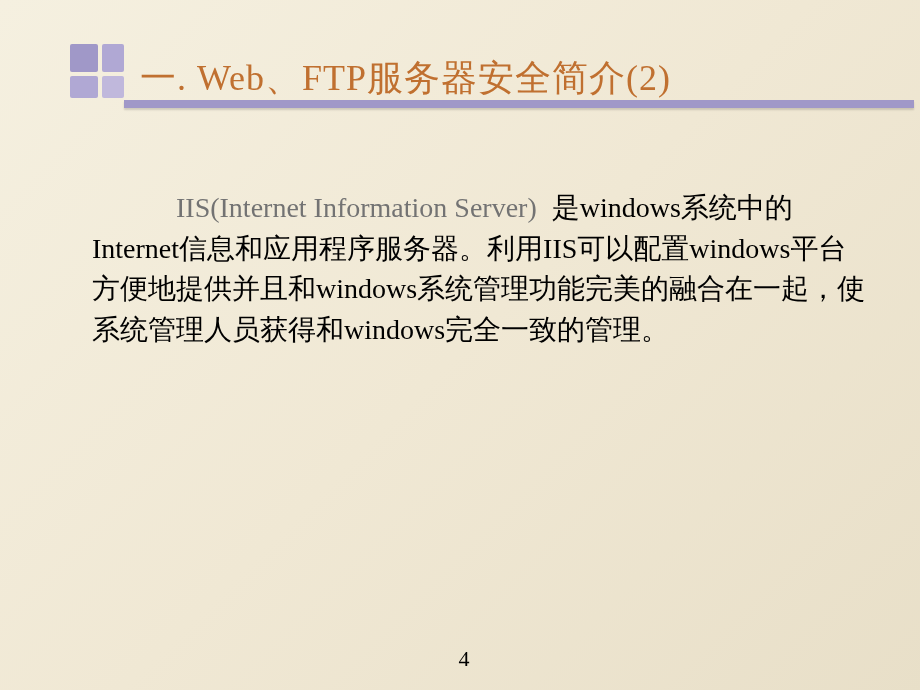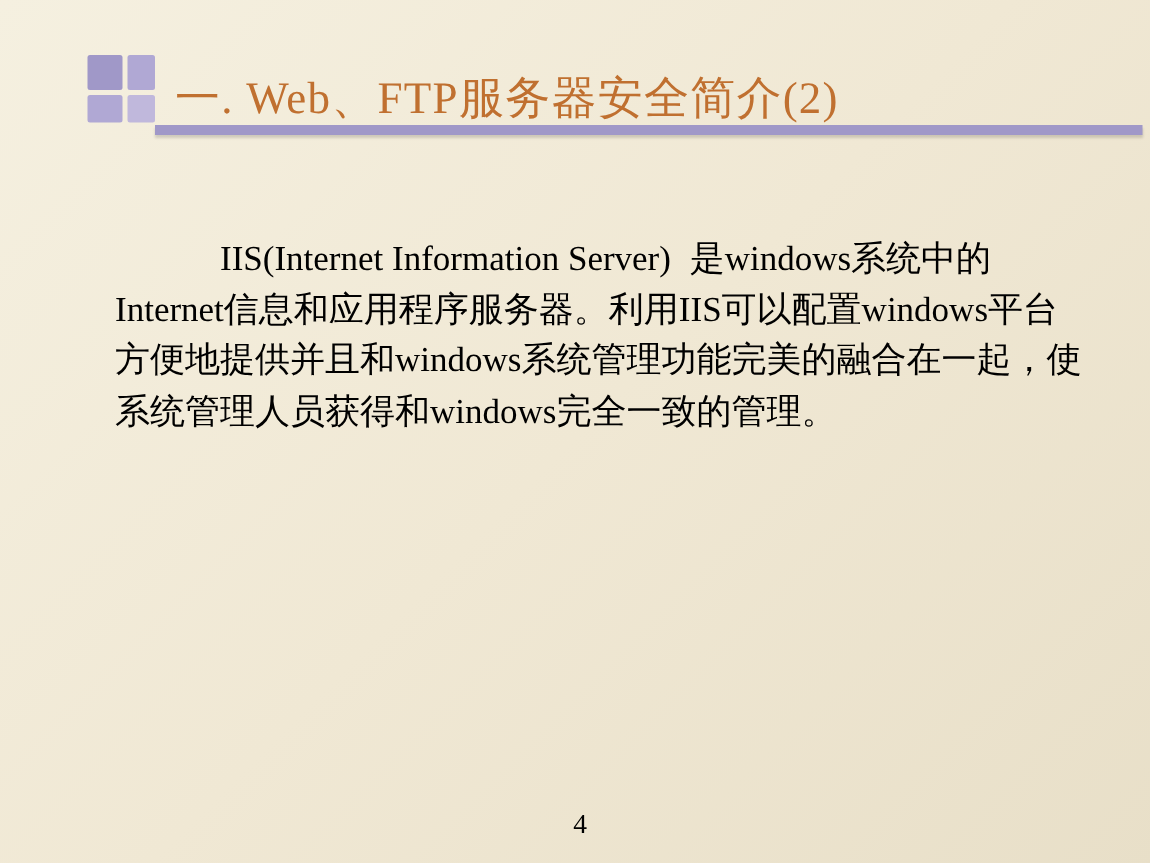--- a/index.html
+++ b/index.html
@@ -98,21 +98,21 @@
       color: #000000;
       font-family: "SimSun", "Times New Roman", serif;
     }
     
     .content .indent {
       display: inline-block;
       width: 80px;
     }
     
     .highlight {
-      color: #000000;
+      color: #737373;
     }
     
     .page-number {
       position: absolute;
       bottom: 18px;
       left: 50%;
       transform: translateX(-50%);
       font-size: 22px;
       color: #000000;
       font-family: "Times New Roman", serif;

